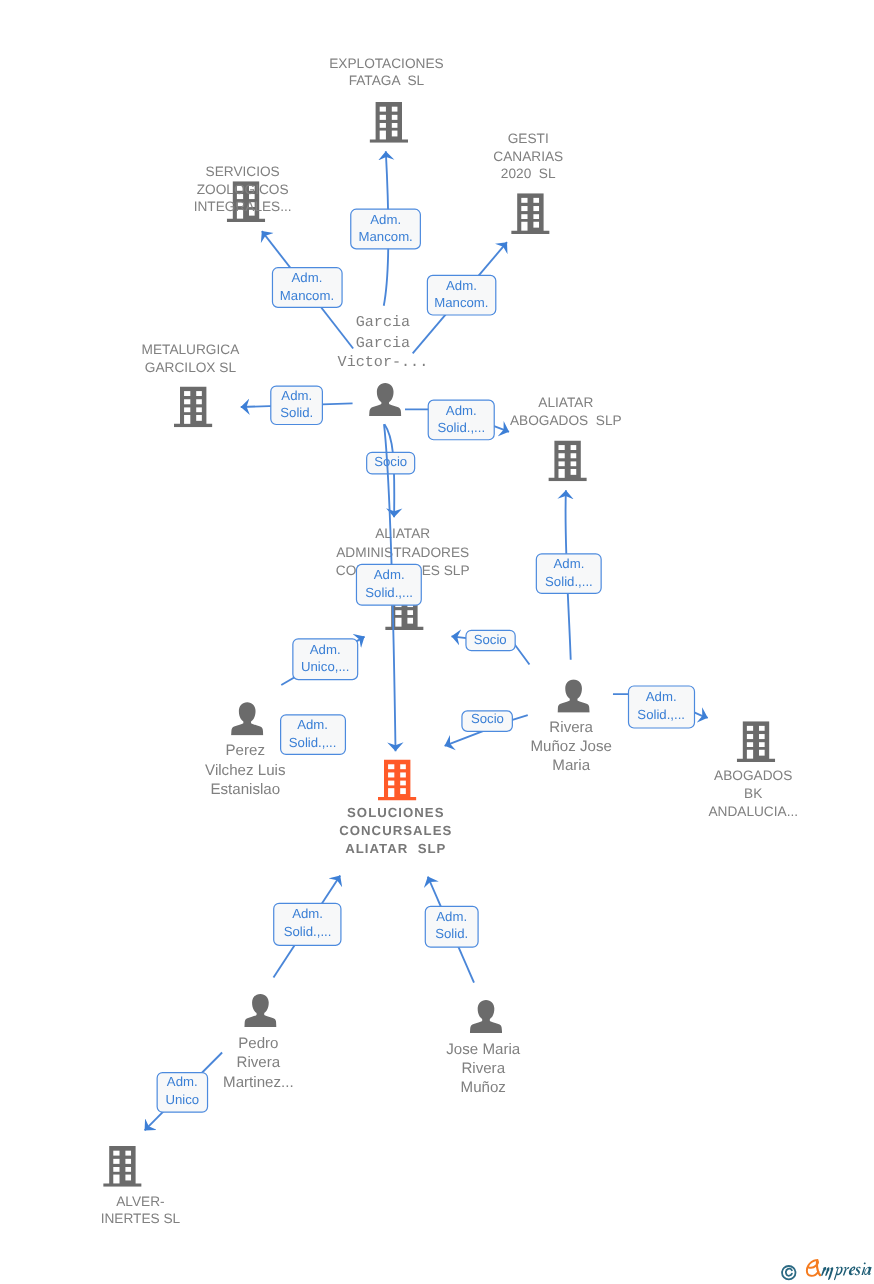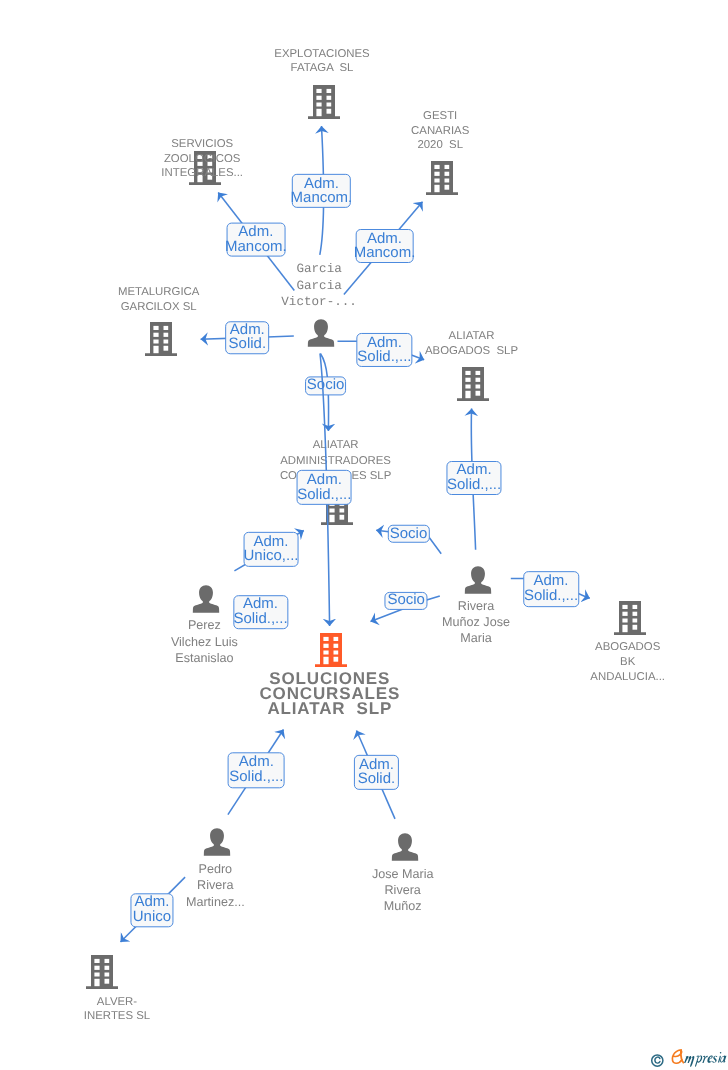--- a/index.html
+++ b/index.html
@@ -7,26 +7,26 @@
        font-family:"Liberation Sans",sans-serif;
        -webkit-font-smoothing:antialiased;text-rendering:geometricPrecision;}
   #graph{position:absolute;left:0;top:0;width:728px;height:938px;}
   #edges{position:absolute;left:0;top:0;width:728px;height:1070px;overflow:visible;}
   .node{position:absolute;transform:translate(-50%,-50%);line-height:0;font-size:0;}
   .node svg{display:block;}
   .node-label{position:absolute;left:50%;transform:translateX(-50%);
      white-space:pre;text-align:center;color:#808080;font-size:11.4px;
      line-height:14.95px;}
   .node-label.person{font-size:12.6px;line-height:16.35px;}
-  .node-label.focus{font-weight:bold;font-size:17px;letter-spacing:0.85px;
+  .node-label.focus{font-weight:bold;font-size:11px;letter-spacing:0.85px;
      line-height:15.1px;color:#787878;}
   .node-label.focus > div{margin-right:-0.85px;}
   .elabel{position:absolute;transform:translate(-50%,-50%);
      border:1.6px solid #4c8ade;border-radius:5px;background:#f7f8f9;
-     color:#3a7fd5;font-size:15px;line-height:14.72px;text-align:center;
+     color:#3a7fd5;font-size:11px;line-height:14.72px;text-align:center;
      display:flex;flex-direction:column;justify-content:center;align-items:center;
      box-sizing:border-box;}
   .edge-layer{position:absolute;left:0;top:0;width:728px;height:1070px;}
   .edge-svg{position:absolute;left:0;top:0;width:728px;height:1070px;overflow:visible;}
   #footer{position:absolute;left:650px;top:1042px;width:78px;height:26px;}
 </style>
 </head>
 <body>
 
 <div id="graph">

